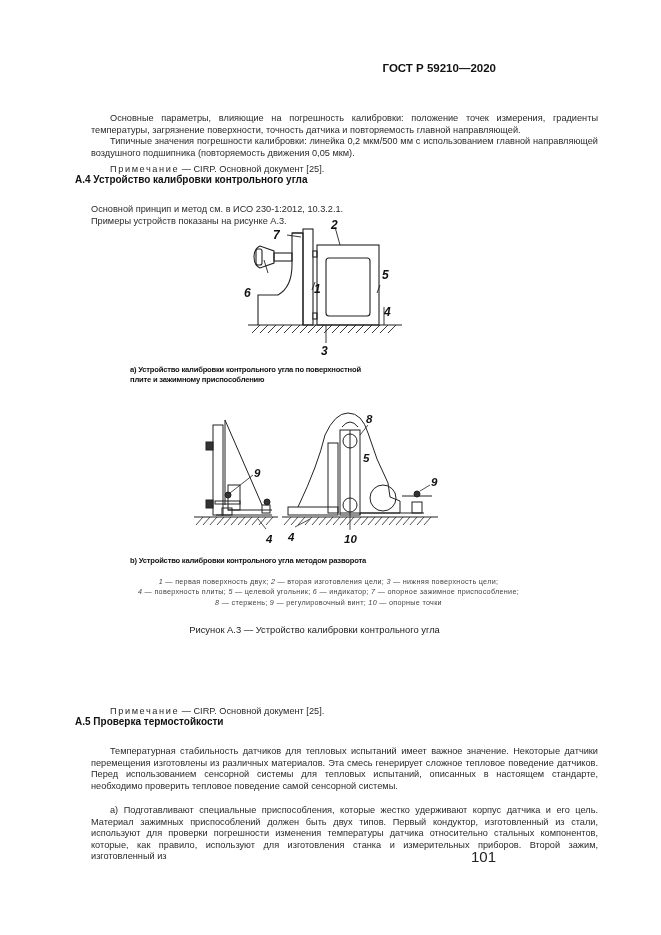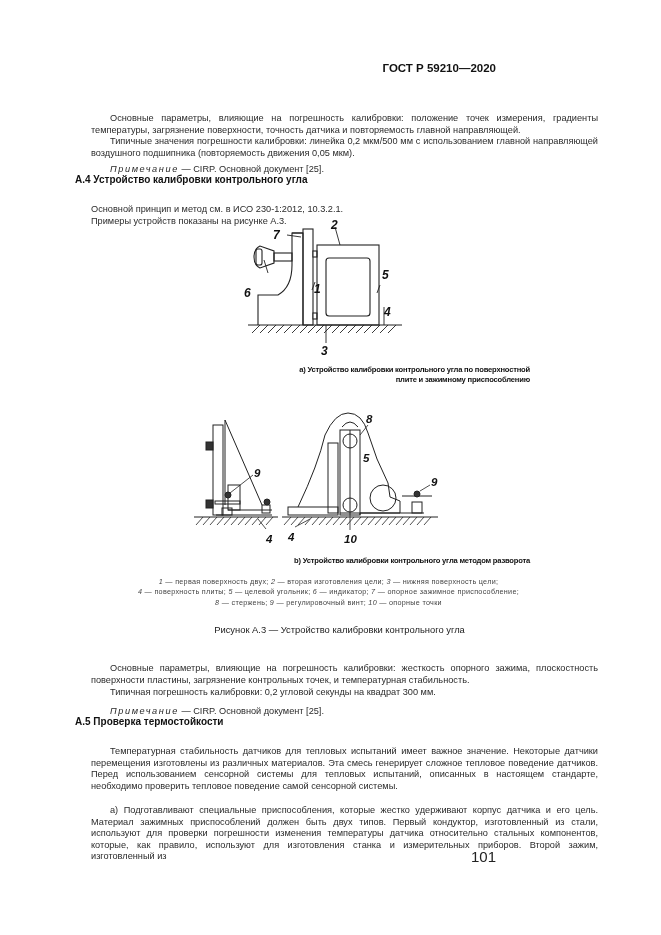--- a/index.html
+++ b/index.html
@@ -3,29 +3,29 @@
 <meta charset="utf-8">
 <style>
   html, body { margin:0; padding:0; background:#ffffff; }
   body { width:661px; height:935px; position:relative; overflow:hidden;
          font-family:"Liberation Sans", sans-serif; color:#222; }
   .page { position:absolute; left:0; top:0; width:574px; height:935px; }
   .hdr { position:absolute; top:62px; right:78px; font-weight:bold; font-size:11.5px; color:#111; }
   .p { position:absolute; left:75px; width:507px; font-size:9.2px; line-height:11.6px;
        text-align:justify; color:#2a2a2a; margin:16px; }
   .p .ind { display:inline-block; width:19px; }
-  .sp { letter-spacing:1.6px;font-style:italic; }
+  .sp { letter-spacing:1.6px; }
   .h { position:absolute; left:75px; font-size:10px; font-weight:bold; color:#111; }
   .fig { position:absolute; }
-  .cap-bold { position:absolute; font-size:7.6px; font-weight:bold; color:#111; text-align:right;
+  .cap-bold { position:absolute; font-size:7.6px; font-weight:bold; color:#111; text-align:left;
               letter-spacing:-0.2px; line-height:10px; }
   .legend { position:absolute; left:75px; width:507px; text-align:center; font-size:7.2px;
             line-height:10.4px; color:#444; letter-spacing:0.3px; }
   .legend i { font-style:italic; }
-  .figtitle { position:absolute; left:86px; width:507px; text-align:center; font-size:9.4px; color:#222; }
+  .figtitle { position:absolute; left:61px; width:507px; text-align:center; font-size:9.4px; color:#222; }
   .pnum { position:absolute; top:848px; right:78px; font-size:15px; color:#222; }
   svg text { font-family:"Liberation Sans", sans-serif; font-weight:bold; font-style:italic; }
 </style>
 </head>
 <body>
 
 <div class="page">
 
   <div class="hdr">ГОСТ Р 59210—2020</div>
 
@@ -198,22 +198,20 @@
     <div>
       <i>4</i><span> — поверхность плиты; </span><i>5</i><span> — целевой угольник; </span><i>6</i><span> — индикатор; </span><i>7</i><span> — опорное зажимное приспособление;</span>
     </div>
     <div>
       <i>8</i><span> — стержень; </span><i>9</i><span> — регулировочный винт; </span><i>10</i><span> — опорные точки</span>
     </div>
   </div>
 
   <div class="figtitle" style="top:624px;">Рисунок А.3 — Устройство калибровки контрольного угла</div>
 
-  <p class="p" style="top:647px;"><span class="ind"></span><span>Основные параметры, влияющие на погрешность калибровки: жесткость опорного зажима, плоскостность поверхности пластины, загрязнение контрольных точек, и температурная стабильность.</span></p>
-  <p class="p" style="top:671px;"><span class="ind"></span><span>Типичная погрешность калибровки: 0,2 угловой секунды на квадрат 300 мм.</span></p>
   <p class="p" style="top:690px;"><span class="ind"></span><span class="sp">Примечание</span><span> — CIRP. Основной документ [25].</span></p>
 
   <div class="h" style="top:716px;">А.5 Проверка термостойкости</div>
   <p class="p" style="top:730px;"><span class="ind"></span><span>Температурная стабильность датчиков для тепловых испытаний имеет важное значение. Некоторые датчики перемещения изготовлены из различных материалов. Эта смесь генерирует сложное тепловое поведение датчиков. Перед использованием сенсорной системы для тепловых испытаний, описанных в настоящем стандарте, необходимо проверить тепловое поведение самой сенсорной системы.</span></p>
   <p class="p" style="top:789px;"><span class="ind"></span><span>а) Подготавливают специальные приспособления, которые жестко удерживают корпус датчика и его цель. Материал зажимных приспособлений должен быть двух типов. Первый кондуктор, изготовленный из стали, используют для проверки погрешности изменения температуры датчика относительно стальных компонентов, которые, как правило, используют для изготовления станка и измерительных приборов. Второй зажим, изготовленный из</span></p>
 
   <div class="pnum">101</div>
 </div>
 
 </body></html>

